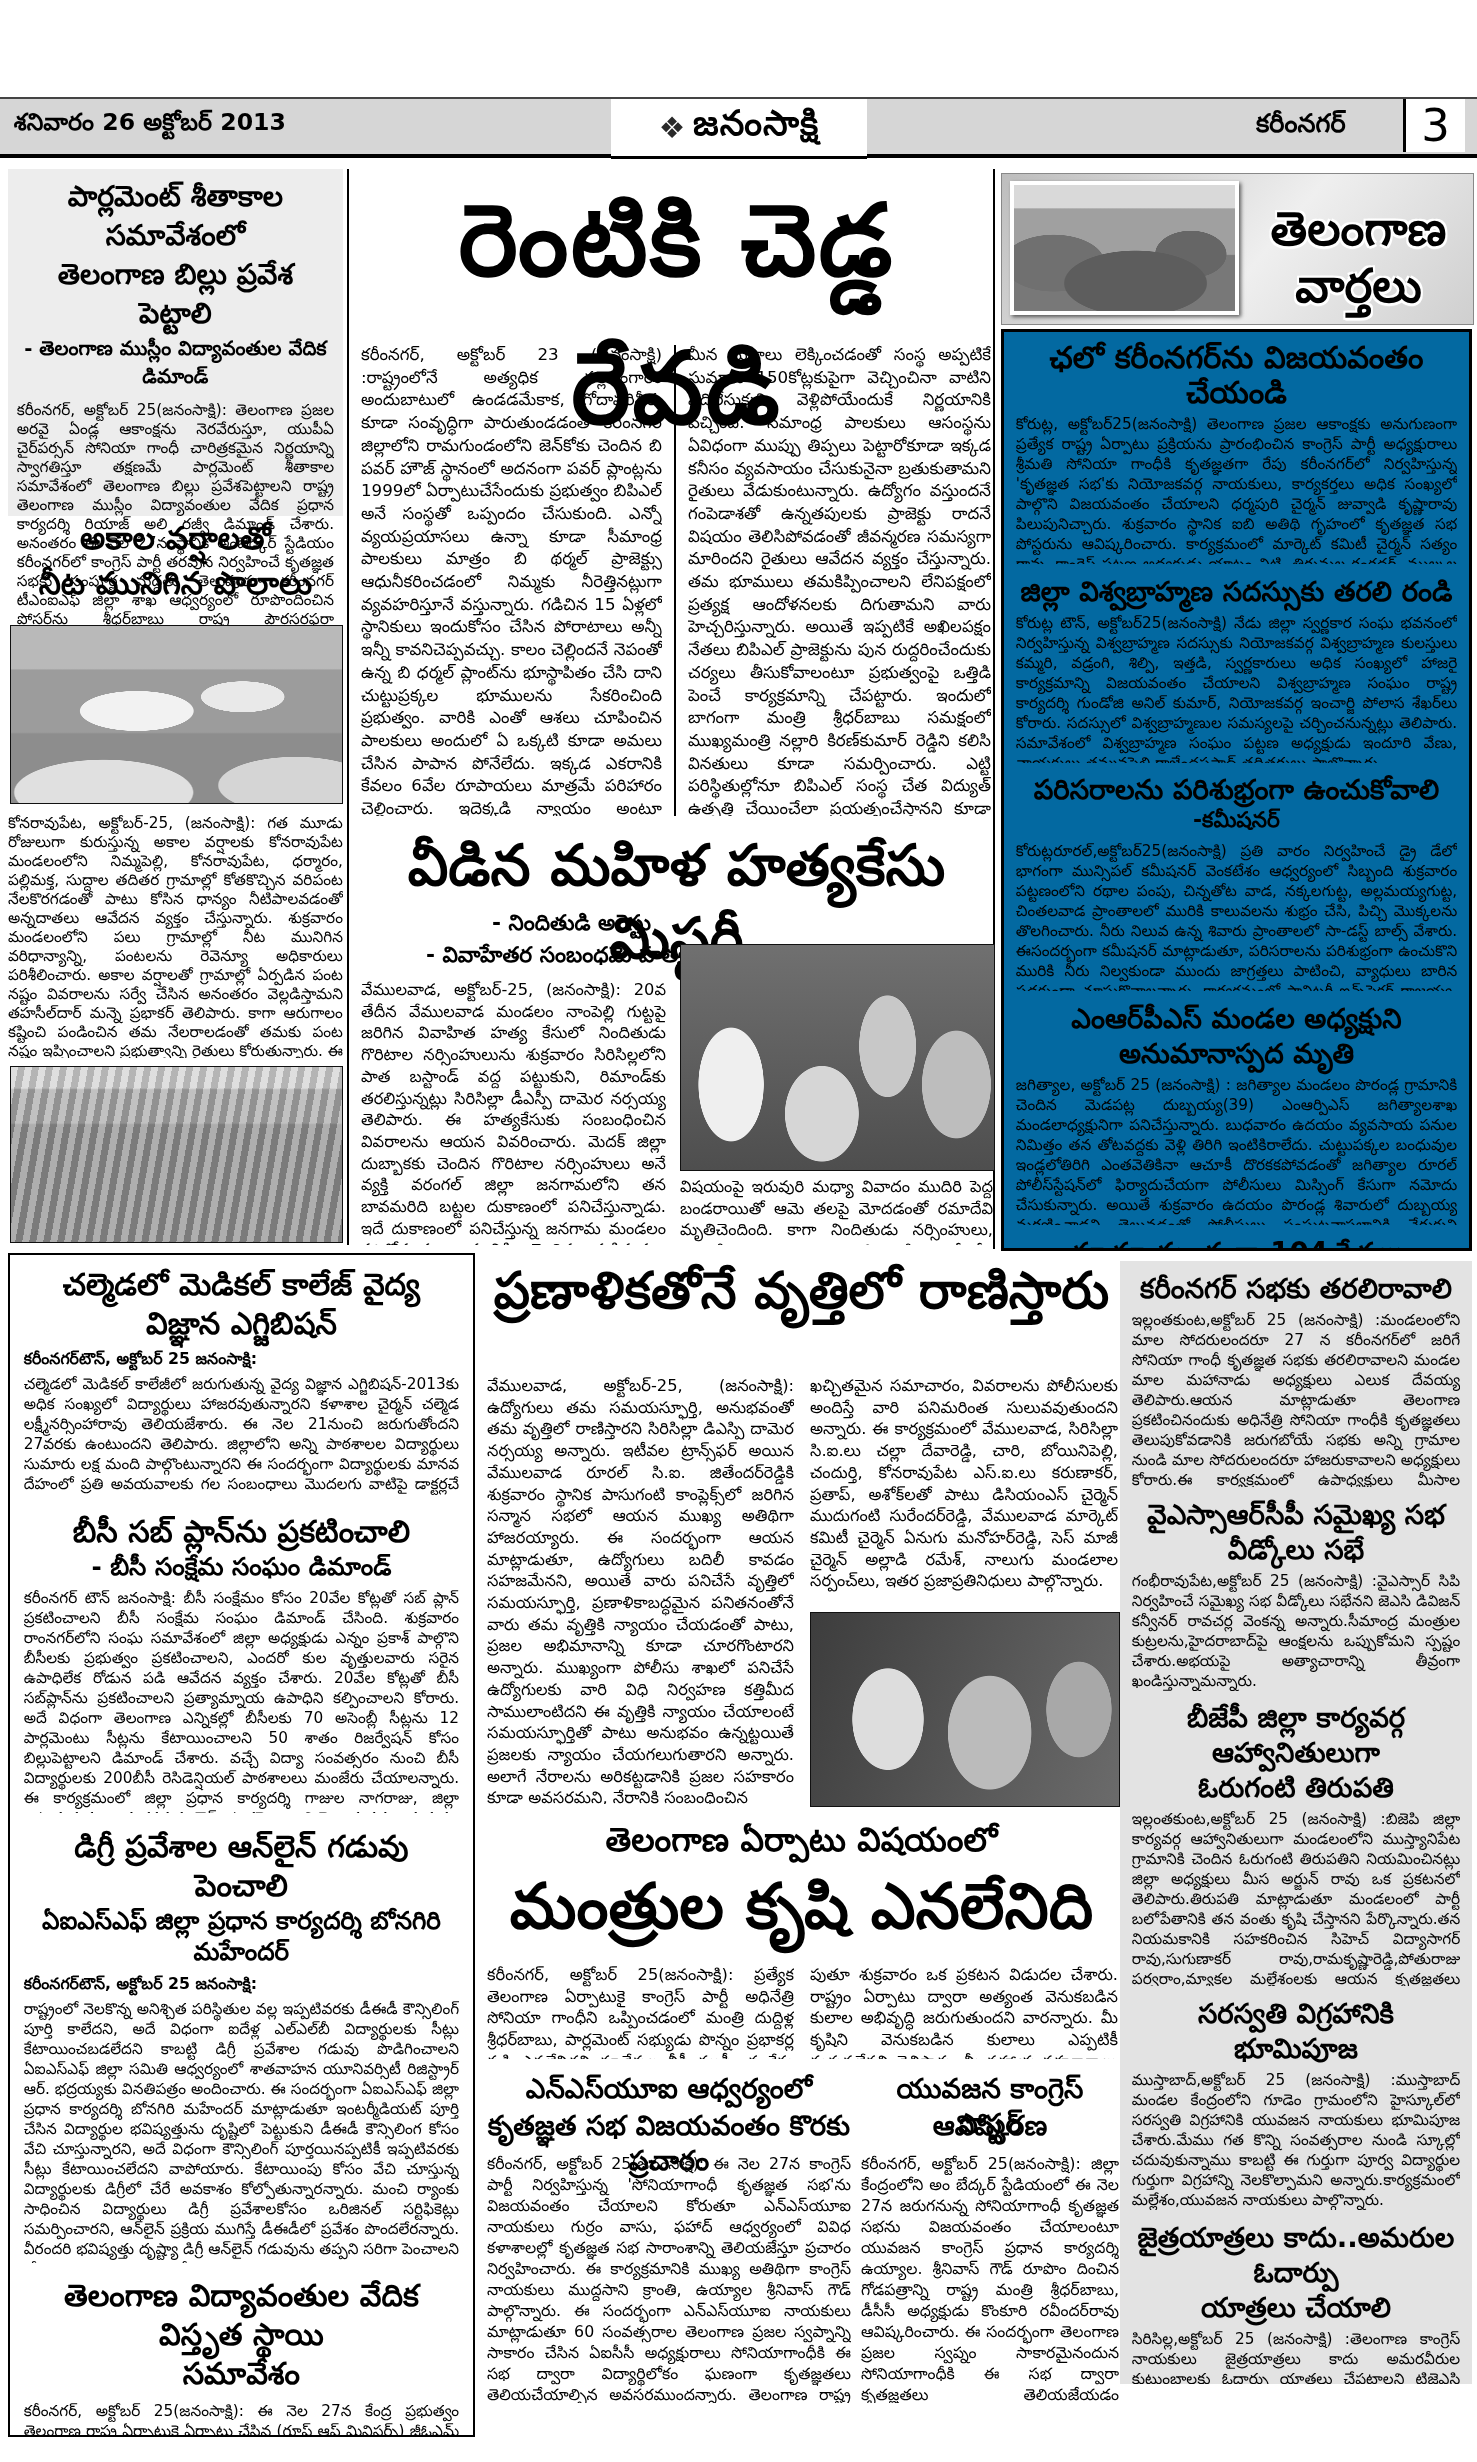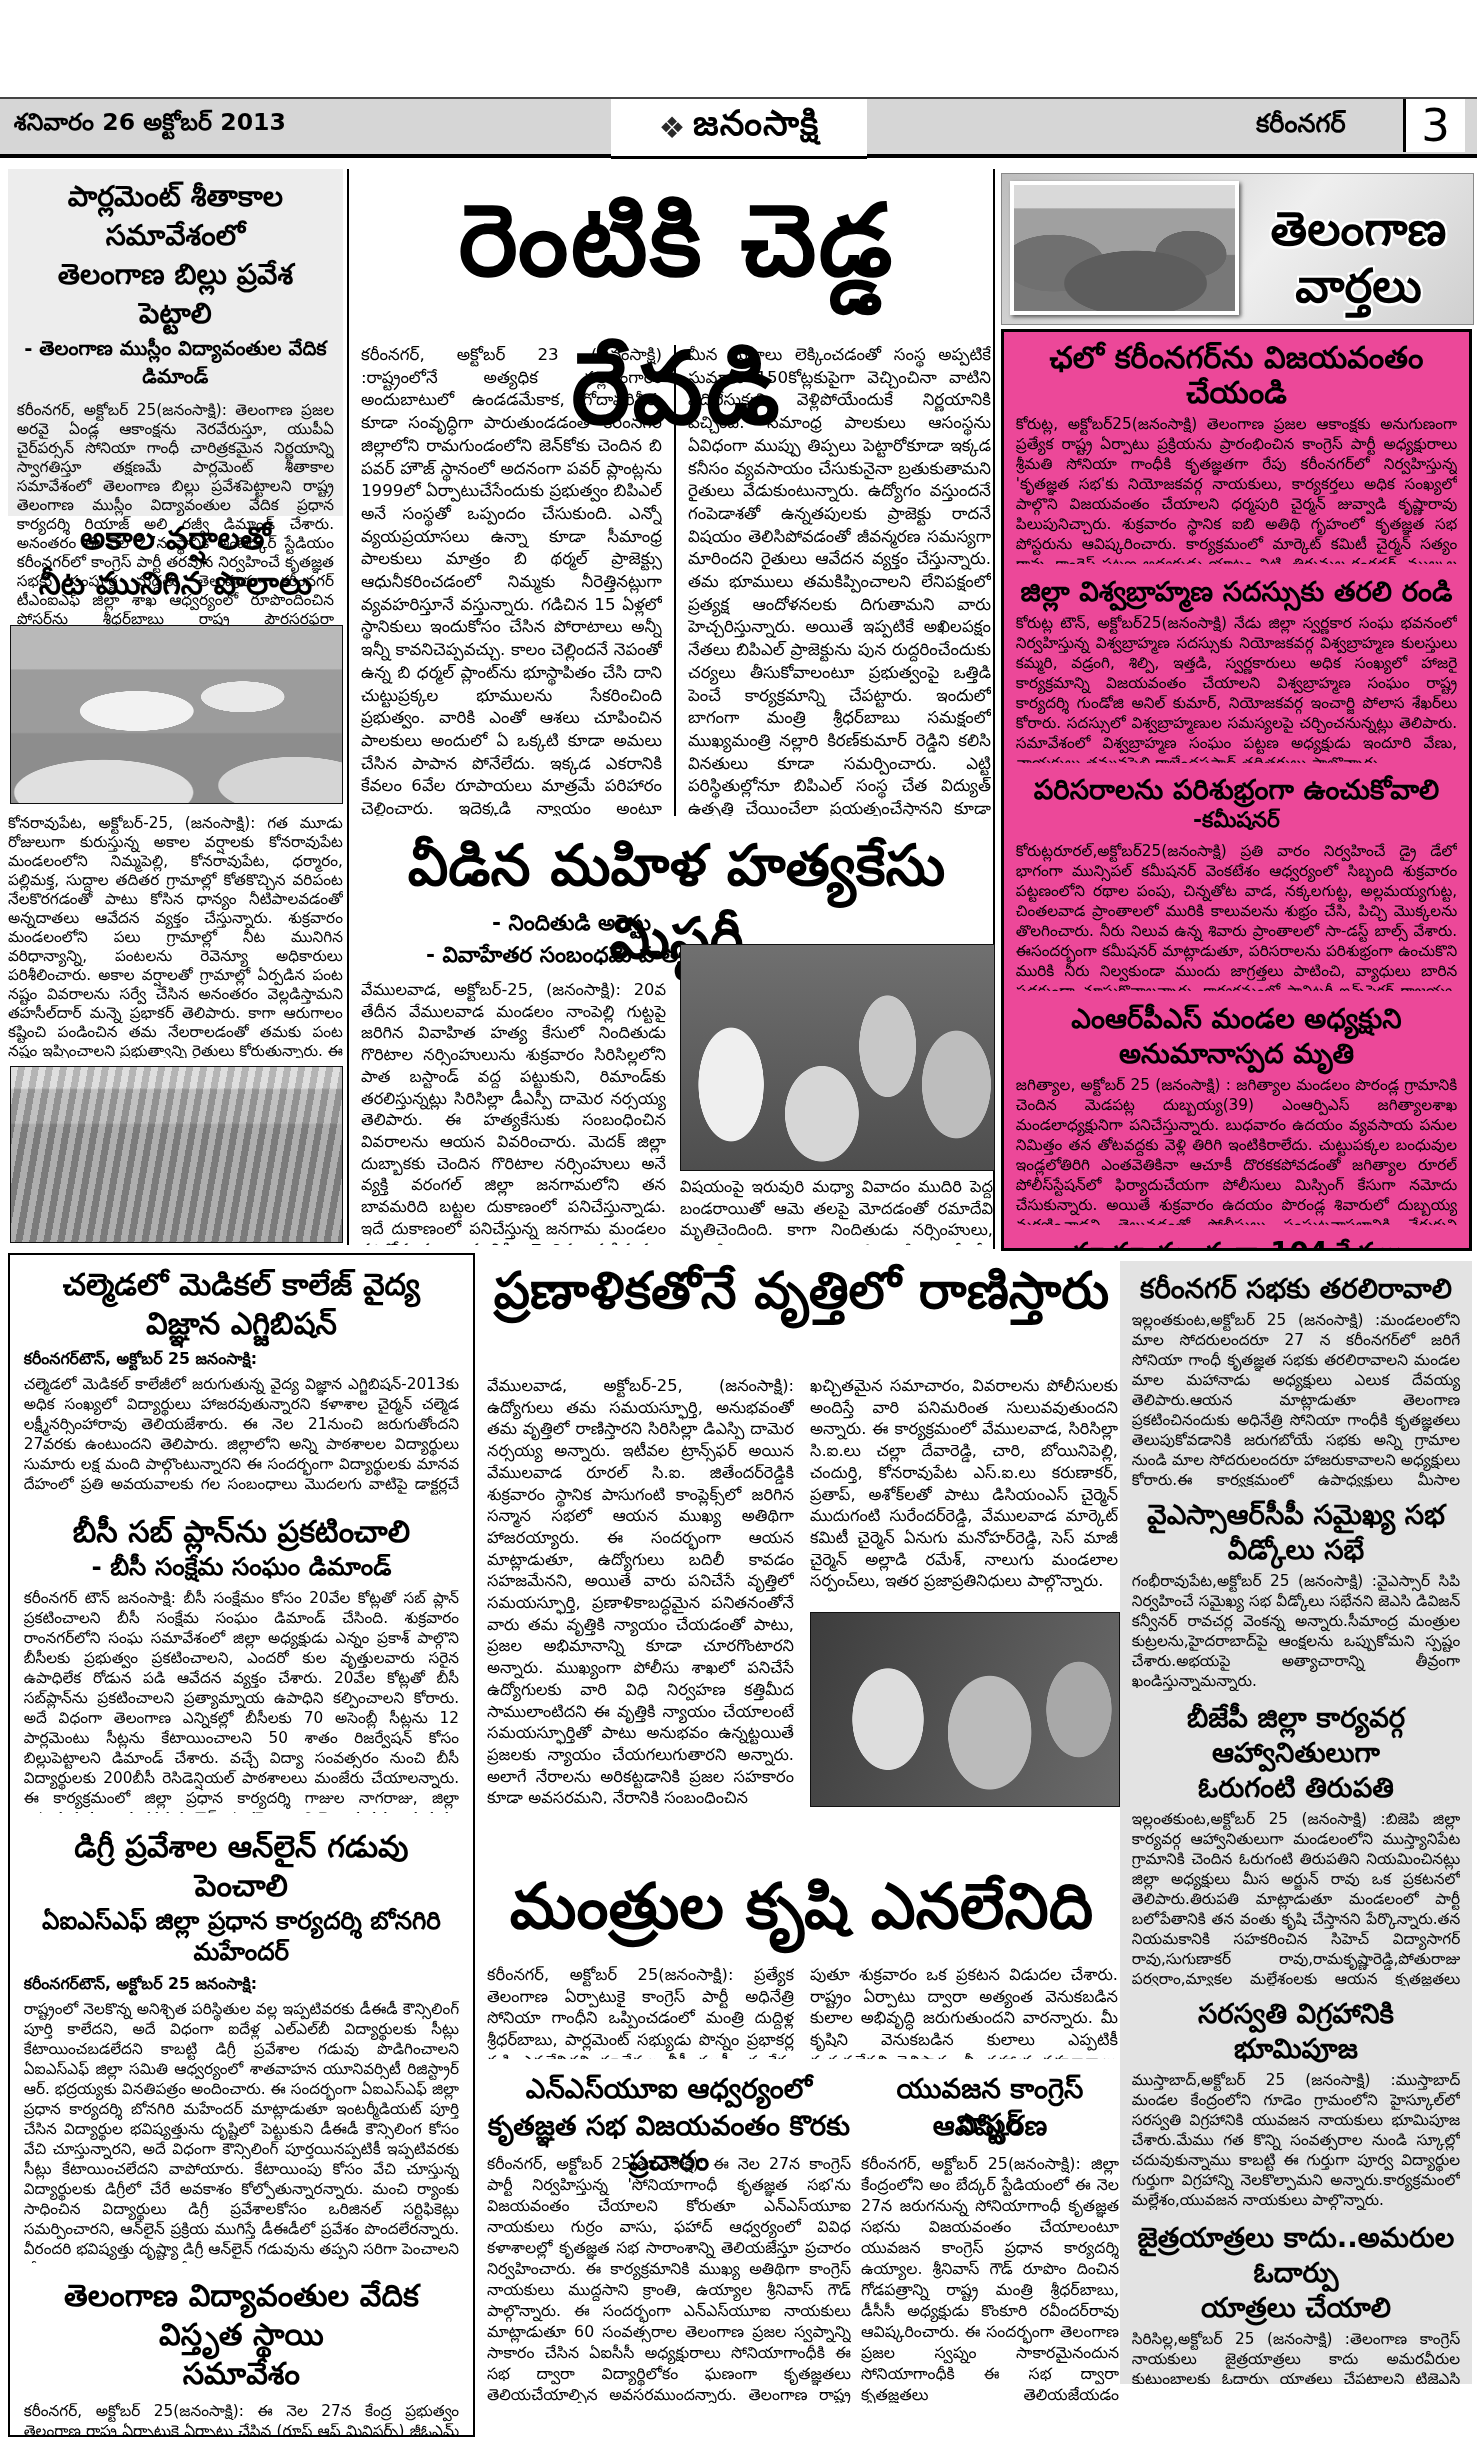--- a/index.html
+++ b/index.html
@@ -97,21 +97,21 @@
      border:4.9px solid #fff;box-shadow:2px 2px 3.9px rgba(0,0,0,.6);box-sizing:border-box;
      background:radial-gradient(ellipse 118px 54px at 55% 78%,#5d5d5d 0 60%,transparent 61%),
        radial-gradient(ellipse 84px 47px at 18% 62%,#707070 0 60%,transparent 61%),
        radial-gradient(ellipse 59px 39px at 80% 55%,#666 0 60%,transparent 61%),
        linear-gradient(#d9d9d9 0 18%,#a0a0a0 19% 55%,#787878 56% 100%);}
   #bannerTitle{position:absolute;left:244px;top:0;width:225px;height:150px;
      display:flex;flex-direction:column;align-items:center;justify-content:center;margin-top:8px;}
   .bannerLine{font-size:47px;line-height:57px;font-weight:bold;color:#000;
      text-shadow:-2px -2px 0 #fff,2px -2px 0 #fff,-2px 2px 0 #fff,2px 2px 0 #fff,0 3px 1px #fff;}
   #whiteBox{left:1001px;top:329px;width:471px;height:922px;border:3px solid #000;
-            background:#ec4899;padding:7.9px 11.8px;box-sizing:border-box;overflow:hidden;}
+            background:#0369a1;padding:7.9px 11.8px;box-sizing:border-box;overflow:hidden;}
   #grayBox{left:1120px;top:1261px;width:352px;height:1123px;background:#e3e3e3;
            padding:9.9px 11.8px;box-sizing:border-box;overflow:hidden;}
   .sHead{font-size:27.6px;line-height:35px;margin-top:9.9px;}
   .sHead2{font-size:27.6px;line-height:35px;}
   .sByline{font-size:21.7px;font-weight:bold;text-align:center;}
   .sBody{font-size:15.3px;line-height:20px;margin-top:3.9px;}
   .wb .sBody{max-height:150px;}
   .gb .sBody{max-height:177px;}
 </style>
 </head>
@@ -176,20 +176,21 @@
     <div class="head cHead">తెలంగాణ విద్యావంతుల వేదిక విస్తృత స్థాయి</div>
     <div class="head cHead" style="margin-top:0">సమావేశం</div>
     <div class="body cBody" style="height:227px;margin-top:7.9px">కరీంనగర్, అక్టోబర్ 25(జనంసాక్షి): ఈ నెల 27న కేంద్ర ప్రభుత్వం తెలంగాణ రాష్ట్ర ఏర్పాటుకై ఏర్పాటు చేసిన (గ్రూప్ ఆఫ్ మినిస్టర్స్) జీఓఎమ్ కు ఇచ్చే నివేదికపై చర్చించేందుకు తెలంగాణ విద్యావంతుల వేదిక విస్తృత స్థాయి సమావేశం సికింద్రాబాద్‌లోని సింగ్మా మందిరంలో ఉదయం. 11గంటలకు ఏర్పాటు చేసినట్లు తెలంగాణ విద్యావంతుల వేదిక జిల్లా అధ్యక్షుడు ముక్కెర రాజు, ప్రధాన కార్యదర్శి ఎమ్.విజయానంద్, జిల్లా కార్యదర్శి జక్కోజు వెంకటేశ్వర్లు ఒక ప్రకటనలో తెలిపారు. ఈ సమావేశంలో రాష్ట్ర అధ్యక్షుడు మల్లేపల్లి లక్ష్మయ్య అధ్యక్షతన జరుగుతుందని తెలిపారు. ఈ సమావేశంలో నీటివాట ఉద్యోగాల పంపిణీ, పరిశ్రమలు, విద్యుత్, హైదరాబాద్ అంశాలపై చర్చించడం జరుగుతుందని ఏ విషయంలోనూ అన్యాయం జరుగకుండా ఉండేందుకు అందరి అభిప్రాయాలు క్రోడీకరించి నివేదిక రూపొందించడం జరుగుతుందని ప్రకటించారు. ఈ సమావేశానికి జిల్లా కమిటీసభ్యులు డివిజన్ కమిటీ కన్వీనర్లు హాజరు కావాలని వారు కోరారు.</div>
   </div>
 
   <div class="abs head" id="d1Head">ప్రణాళికతోనే వృత్తిలో రాణిస్తారు</div>
   <div class="abs body" id="d1Col1">వేములవాడ, అక్టోబర్-25, (జనంసాక్షి): ఉద్యోగులు తమ సమయస్ఫూర్తి, అనుభవంతో తమ వృత్తిలో రాణిస్తారని సిరిసిల్లా డిఎస్పి దామెర నర్సయ్య అన్నారు. ఇటీవల ట్రాన్స్‌ఫర్ అయిన వేములవాడ రూరల్ సి.ఐ. జితేందర్‌రెడ్డికి శుక్రవారం స్థానిక పాసుగంటి కాంప్లెక్స్‌లో జరిగిన సన్మాన సభలో ఆయన ముఖ్య అతిథిగా హాజరయ్యారు. ఈ సందర్భంగా ఆయన మాట్లాడుతూ, ఉద్యోగులు బదిలీ కావడం సహజమేనని, అయితే వారు పనిచేసే వృత్తిలో సమయస్ఫూర్తి, ప్రణాళికాబద్ధమైన పనితనంతోనే వారు తమ వృత్తికి న్యాయం చేయడంతో పాటు, ప్రజల అభిమానాన్ని కూడా చూరగొంటారని అన్నారు. ముఖ్యంగా పోలీసు శాఖలో పనిచేసే ఉద్యోగులకు వారి విధి నిర్వహణ కత్తిమీద సాములాంటిదని ఈ వృత్తికి న్యాయం చేయాలంటే సమయస్ఫూర్తితో పాటు అనుభవం ఉన్నట్టయితే ప్రజలకు న్యాయం చేయగలుగుతారని అన్నారు. అలాగే నేరాలను అరికట్టడానికి ప్రజల సహకారం కూడా అవసరమని, నేరానికి సంబంధించిన</div>
   <div class="abs body" id="d1Col2">ఖచ్చితమైన సమాచారం, వివరాలను పోలీసులకు అందిస్తే వారి పనిమరింత సులువవుతుందని అన్నారు. ఈ కార్యక్రమంలో వేములవాడ, సిరిసిల్లా సి.ఐ.లు చల్లా దేవారెడ్డి, చారి, బోయినిపెల్లి, చందుర్తి, కోనరావుపేట ఎస్.ఐ.లు కరుణాకర్, ప్రతాప్, అశోక్‌లతో పాటు డిసియంఎస్ చైర్మెన్ ముదుగంటి సురేందర్‌రెడ్డి, వేములవాడ మార్కెట్ కమిటీ చైర్మెన్ ఏనుగు మనోహర్‌రెడ్డి, సెస్ మాజీ చైర్మెన్ అల్లాడి రమేశ్, నాలుగు మండలాల సర్పంచ్‌లు, ఇతర ప్రజాప్రతినిధులు పాల్గొన్నారు.</div>
   <div class="abs photo" id="photoFelicitation"></div>
 
+  <div class="abs head" id="d2H1">తెలంగాణ ఏర్పాటు విషయంలో</div>
   <div class="abs head" id="d2H2">మంత్రుల కృషి ఎనలేనిది</div>
   <div class="abs body" id="d2Col1">కరీంనగర్, అక్టోబర్ 25(జనంసాక్షి): ప్రత్యేక తెలంగాణ ఏర్పాటుకై కాంగ్రెస్ పార్టీ అధినేత్రి సోనియా గాంధీని ఒప్పించడంలో మంత్రి దుద్దిళ్ల శ్రీధర్‌బాబు, పార్లమెంట్ సభ్యుడు పొన్నం ప్రభాకర్ల కృషి ఎనలేనిదని దూదేకుల బీసీ ముస్లీం సంక్షేమ సంఘం నాయకులు ఎం.డీ రాజ్‌మహ్మద్, అహ్మద్ మొహియొద్దిన్ అన్నారు. మంత్రి దుద్దిళ్ల శ్రీధర్‌బాబు, పార్లమెంట్ సభ్యుడు పొన్నం ప్రభాకర్‌లకు కృతజ్ఞతలు తెలు</div>
   <div class="abs body" id="d2Col2">పుతూ శుక్రవారం ఒక ప్రకటన విడుదల చేశారు. రాష్ట్రం ఏర్పాటు ద్వారా అత్యంత వెనుకబడిన కులాల అభివృద్ధి జరుగుతుందని వారన్నారు. మీ కృషిని వెనుకబడిన కులాలు ఎప్పటికీ మరువలేవని తెలిపారు. మీ సహాయ సహకారాలు మా కుల సంఘానికి ఎప్పటికీ ఉండాలని కోరుకుంటున్నామన్నారు. ప్రత్యేక తెలంగాణ రాష్ట్రాన్ని ప్రకటించిన సోనియాగాంధీకి కృతజ్ఞతలు తెలుపుతున్నామని తెలిపారు.</div>
 
   <div class="abs head" id="f1H1">ఎన్ఎస్‌యూఐ ఆధ్వర్యంలో</div>
   <div class="abs head" id="f1H2">కృతజ్ఞత సభ విజయవంతం కొరకు ప్రచారం</div>
   <div class="abs body" id="f1Body">కరీంనగర్, అక్టోబర్ 25(జనంసాక్షి): ఈ నెల 27న కాంగ్రెస్ పార్టీ నిర్వహిస్తున్న 'సోనియాగాంధీ కృతజ్ఞత సభ'ను విజయవంతం చేయాలని కోరుతూ ఎన్ఎస్‌యూఐ నాయకులు గుర్రం వాసు, ఫహాద్ ఆధ్వర్యంలో వివిధ కళాశాలల్లో కృతజ్ఞత సభ సారాంశాన్ని తెలియజేస్తూ ప్రచారం నిర్వహించారు. ఈ కార్యక్రమానికి ముఖ్య అతిథిగా కాంగ్రెస్ నాయకులు ముద్దసాని క్రాంతి, ఉయ్యాల శ్రీనివాస్ గౌడ్ పాల్గొన్నారు. ఈ సందర్భంగా ఎన్ఎస్‌యూఐ నాయకులు మాట్లాడుతూ 60 సంవత్సరాల తెలంగాణ ప్రజల స్వప్నాన్ని సాకారం చేసిన ఏఐసీసీ అధ్యక్షురాలు సోనియాగాంధీకి ఈ సభ ద్వారా విద్యార్థిలోకం ఘణంగా కృతజ్ఞతలు తెలియచేయాల్సిన అవసరముందన్నారు. తెలంగాణ రాష్ట్ర సాధన కొరకు కృషి చేసిన మంత్రి శ్రీధర్‌బాబు, ఎమ్.పి పొన్నం. ప్రభాకర్, విప్.మోహన్ లకు ఎన్ఎస్‌యూఐ పక్షాన జిల్లా విద్యార్థిలోకం తరుపున కృతజ్ఞతలు తెలిపారు. ఈ కృతజ్ఞత సభలో ప్రతి విద్యార్థి పాల్గొని సభను విజయవంతం చేయాలని కోరారు.</div>
   <div class="abs head" id="f2H1">యువజన కాంగ్రెస్ పోస్టర్</div>
   <div class="abs head" id="f2H2">ఆవిష్కరణ</div>
   <div class="abs body" id="f2Body">కరీంనగర్, అక్టోబర్ 25(జనంసాక్షి): జిల్లా కేంద్రంలోని అం బేద్కర్ స్టేడియంలో ఈ నెల 27న జరుగనున్న సోనియాగాంధీ కృతజ్ఞత సభను విజయవంతం చేయాలంటూ యువజన కాంగ్రెస్ ప్రధాన కార్యదర్శి ఉయ్యాల. శ్రీనివాస్ గౌడ్ రూపొం దించిన గోడపత్రాన్ని రాష్ట్ర మంత్రి శ్రీధర్‌బాబు, డీసీసీ అధ్యక్షుడు కొంకూరి రవీందర్‌రావు ఆవిష్కరించారు. ఈ సందర్భంగా తెలంగాణ ప్రజల స్వప్నం సాకారమైనందున సోనియాగాంధీకి ఈ సభ ద్వారా కృతజ్ఞతలు తెలియజేయడం జరుగుతుందన్నారు. ఈ కార్యక్రమంలో రాష్ట్ర గిద్దంగుల డైరెక్టర్ కొమటిరెడ్డి నరేందర్ రెడ్డి, కాంగ్రెస్ నాయకులు ప్యాట. రమేష్, ఆకుల రాము, యువ కాంగ్రెస్ పార్లమెంట్ అధ్యక్షుడు నిఖిల్ చక్రవర్తి పాల్గొన్నారు.</div>

